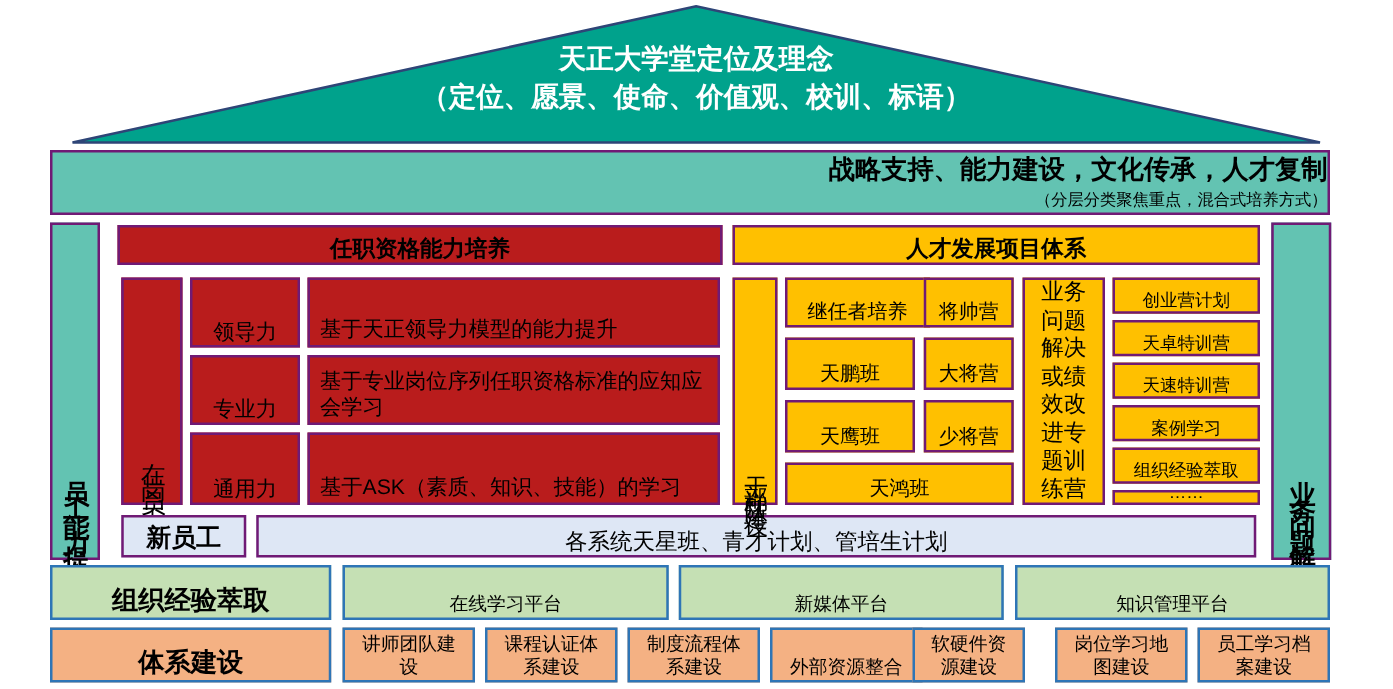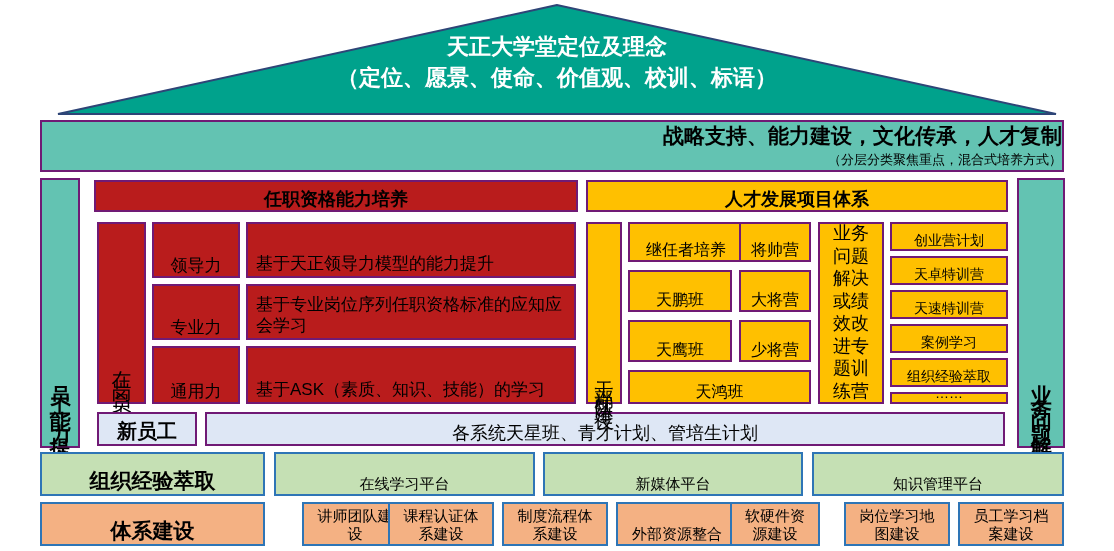--- a/index.html
+++ b/index.html
@@ -108,21 +108,21 @@
   <div class="bx orange cell-xs" style="left:890px;top:324px;width:118px;height:29px;">案例学习</div>
   <div class="bx orange cell-xs" style="left:890px;top:358px;width:118px;height:29px;">组织经验萃取</div>
   <div class="bx orange cell-xs" style="left:890px;top:392px;width:118px;height:12px;">……</div>
 
   <div class="bx green b" style="left:40px;top:452px;width:225px;height:44px;font-size:21px;">组织经验萃取</div>
   <div class="bx green" style="left:274px;top:452px;width:261px;height:44px;font-size:15px;">在线学习平台</div>
   <div class="bx green" style="left:543px;top:452px;width:260px;height:44px;font-size:15px;">新媒体平台</div>
   <div class="bx green" style="left:812px;top:452px;width:252px;height:44px;font-size:15px;">知识管理平台</div>
 
   <div class="bx peach b" style="left:40px;top:502px;width:225px;height:44px;font-size:21px;">体系建设</div>
-  <div class="bx peach wrap2" style="left:274px;top:502px;width:106px;height:44px;font-size:15px;padding:0 13px;margin-left:28px;">讲师团队建设</div>
+  <div class="bx peach wrap2" style="left:274px;top:502px;width:106px;height:44px;font-size:15px;padding:0 13px;">讲师团队建设</div>
   <div class="bx peach wrap2" style="left:388px;top:502px;width:106px;height:44px;font-size:15px;padding:0 13px;">课程认证体系建设</div>
   <div class="bx peach wrap2" style="left:502px;top:502px;width:106px;height:44px;font-size:15px;padding:0 13px;">制度流程体系建设</div>
   <div class="bx peach wrap2" style="left:616px;top:502px;width:122px;height:44px;font-size:15px;padding:0 13px;">外部资源整合</div>
   <div class="bx peach wrap2" style="left:730px;top:502px;width:90px;height:44px;font-size:15px;padding:0 13px;">软硬件资源建设</div>
   <div class="bx peach wrap2" style="left:844px;top:502px;width:106px;height:44px;font-size:15px;padding:0 13px;">岗位学习地图建设</div>
   <div class="bx peach wrap2" style="left:958px;top:502px;width:106px;height:44px;font-size:15px;padding:0 13px;">员工学习档案建设</div>
 
 </div>
 
 </body></html>

